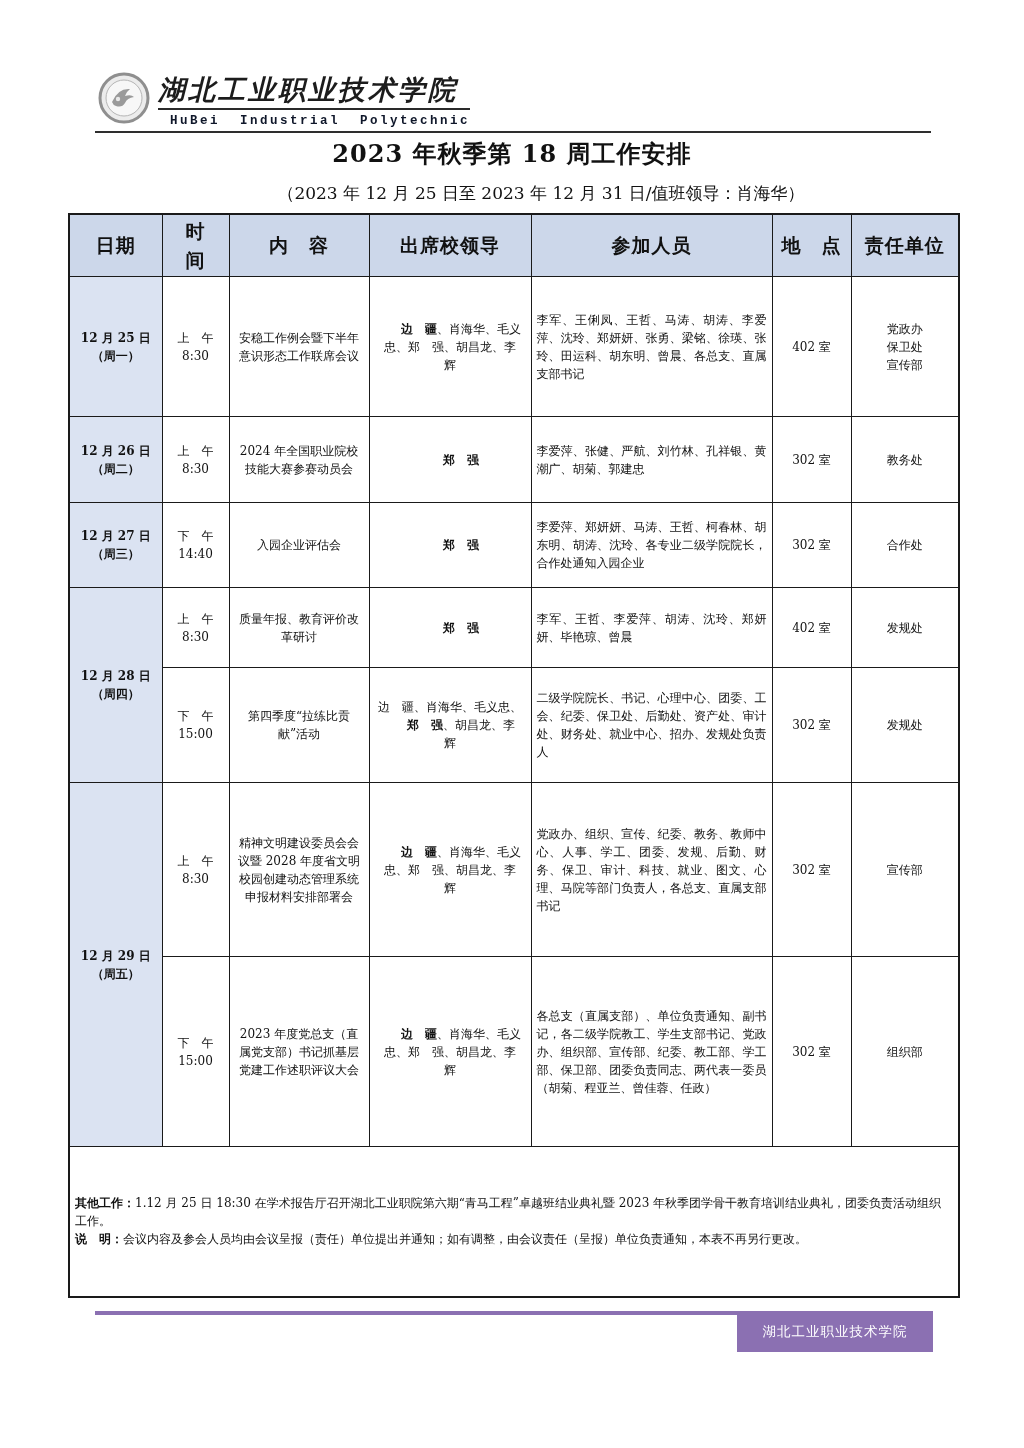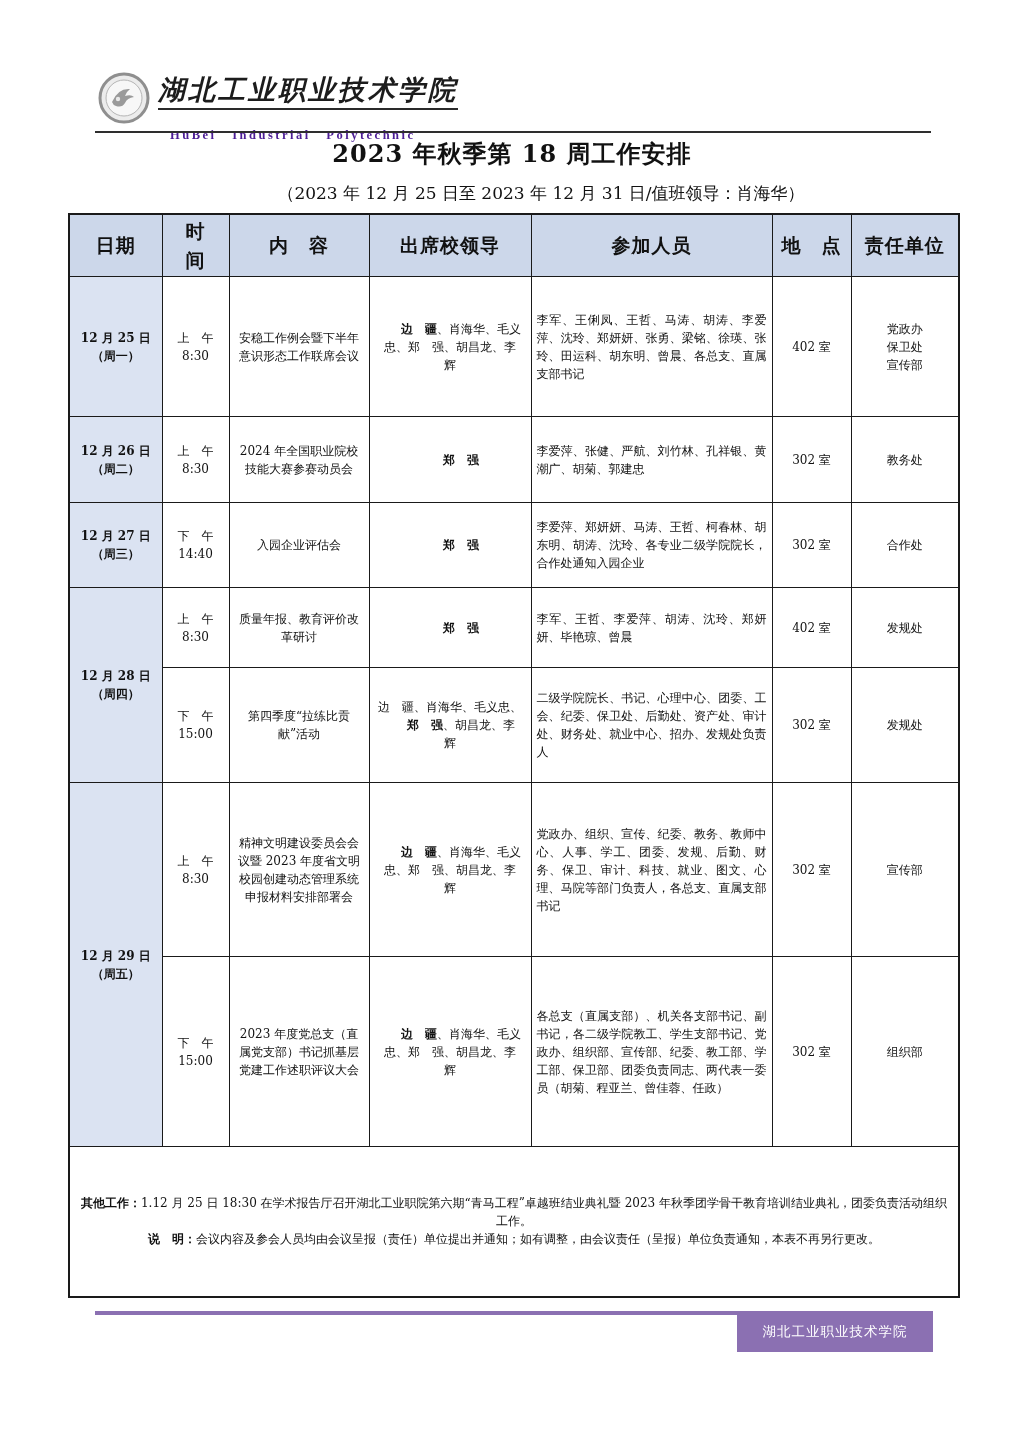--- a/index.html
+++ b/index.html
@@ -16,23 +16,23 @@
   }
   
   .logo-block{position:absolute;top:72px;left:98px;display:flex;align-items:flex-start;}
   .logo-mark{width:52px;height:52px;margin-right:8px;}
   .logo-texts{padding-top:2px;}
   .logo-cn{
     font-size:27px;font-weight:bold;font-style:italic;letter-spacing:3px;
     color:#1c1c1c;border-bottom:2px solid #2a2a2a;padding-bottom:2px;line-height:1.2;
   }
   .logo-en{
-    font-family:Liberation Serif, serif;
-    font-size:12.5px;font-weight:bold;color:#4c1d95;letter-spacing:2.5px;
-    word-spacing:10px;margin-top:18px;padding-left:12px;
+    font-family:Liberation Mono, monospace;
+    font-size:12.5px;font-weight:bold;color:#0f172a;letter-spacing:2.5px;
+    word-spacing:10px;margin-top:4px;padding-left:12px;
   }
   .header-rule{position:absolute;top:131px;left:95px;width:836px;height:2px;background:#2e2e2e;}
   
   .doc-title{position:absolute;top:138px;left:0;width:100%;text-align:center;
     font-size:24px;font-weight:bold;letter-spacing:1px;}
   .doc-subtitle{position:absolute;top:182px;left:18px;width:100%;text-align:center;font-size:17px;padding-left:22px;}
   
   .table-wrap{position:absolute;top:213px;left:68px;width:745px;}
   table.sched{border-collapse:collapse;table-layout:fixed;width:890px;border:2px solid var(--border);}
   table.sched th,table.sched td{
@@ -48,21 +48,21 @@
   td.c-content{text-align:center;margin-top:28px;}
   td.c-leaders{text-align:center;padding:2px 2px;}
   td.c-leaders .b{font-weight:bold;margin-left:22px;}
   td.c-participants{text-align:justify;text-justify:inter-character;padding:2px 7px;}
   td.c-location{text-align:center;}
   td.c-unit{text-align:center;white-space:pre-line;}
   tr.h-r1{height:140px;} tr.h-r2{height:86px;} tr.h-r3{height:85px;}
   tr.h-r4a{height:80px;} tr.h-r4b{height:115px;}
   tr.h-r5a{height:174px;} tr.h-r5b{height:190px;}
   tr.h-notes{height:150px;}
-  td.c-notes{vertical-align:middle;text-align:center;font-size:17.5px;line-height:2.15;padding:6px 10px;border-radius:20px;}
+  td.c-notes{vertical-align:middle;text-align:left;font-size:17.5px;line-height:2.15;padding:6px 10px;border-radius:20px;}
   td.c-notes .note-label{font-weight:bold;}
   
   .footer-line{position:absolute;top:1311px;left:95px;width:642px;height:4px;background:var(--accent-purple);}
   .footer-box{
     position:absolute;top:1311px;left:737px;width:196px;height:41px;
     background:var(--accent-purple);color:#ffffff;display:flex;align-items:center;justify-content:center;
     font-size:13.5px;letter-spacing:1px;
   }
 </style>
 </head>
@@ -161,32 +161,32 @@
         <td class="c-leaders"><span>边　疆、肖海华、毛义忠、</span><span class="b">郑　强</span><span>、胡昌龙、李　辉</span></td>
         <td class="c-participants">二级学院院长、书记、心理中心、团委、工会、纪委、保卫处、后勤处、资产处、审计处、财务处、就业中心、招办、发规处负责人</td>
         <td class="c-location">302 室</td>
         <td class="c-unit">发规处</td>
       </tr>
       <tr class="h-r5a">
         <td class="c-date" rowspan="2">12 月 29 日
 （周五）</td>
         <td class="c-time">上　午
 8:30</td>
-        <td class="c-content">精神文明建设委员会会议暨 2023 年度省文明校园创建动态管理系统申报材料安排部署会</td>
+        <td class="c-content">精神文明建设委员会会议暨 2028 年度省文明校园创建动态管理系统申报材料安排部署会</td>
         <td class="c-leaders"><span class="b">边　疆</span><span>、肖海华、毛义忠、郑　强、胡昌龙、李　辉</span></td>
         <td class="c-participants">党政办、组织、宣传、纪委、教务、教师中心、人事、学工、团委、发规、后勤、财务、保卫、审计、科技、就业、图文、心理、马院等部门负责人，各总支、直属支部书记</td>
         <td class="c-location">302 室</td>
         <td class="c-unit">宣传部</td>
       </tr>
       <tr class="h-r5b">
         <td class="c-time">下　午
 15:00</td>
         <td class="c-content">2023 年度党总支（直属党支部）书记抓基层党建工作述职评议大会</td>
         <td class="c-leaders"><span class="b">边　疆</span><span>、肖海华、毛义忠、郑　强、胡昌龙、李　辉</span></td>
-        <td class="c-participants">各总支（直属支部）、机关各支部书记、副书记，各二级学院教工、学生支部书记、党政办、组织部、宣传部、纪委、教工部、学工部、保卫部、团委负责同志、两代表一委员（胡菊、程亚兰、曾佳蓉、任政）</td>
+        <td class="c-participants">各总支（直属支部）、单位负责通知、副书记，各二级学院教工、学生支部书记、党政办、组织部、宣传部、纪委、教工部、学工部、保卫部、团委负责同志、两代表一委员（胡菊、程亚兰、曾佳蓉、任政）</td>
         <td class="c-location">302 室</td>
         <td class="c-unit">组织部</td>
       </tr>
       <tr class="h-notes">
         <td class="c-notes" colspan="7">
           <div><span class="note-label">其他工作：</span><span>1.12 月 25 日 18:30 在学术报告厅召开湖北工业职院第六期“青马工程”卓越班结业典礼暨 2023 年秋季团学骨干教育培训结业典礼，团委负责活动组织工作。</span></div>
           <div><span class="note-label">说　明：</span><span>会议内容及参会人员均由会议呈报（责任）单位提出并通知；如有调整，由会议责任（呈报）单位负责通知，本表不再另行更改。</span></div>
         </td>
       </tr>
     </tbody>

